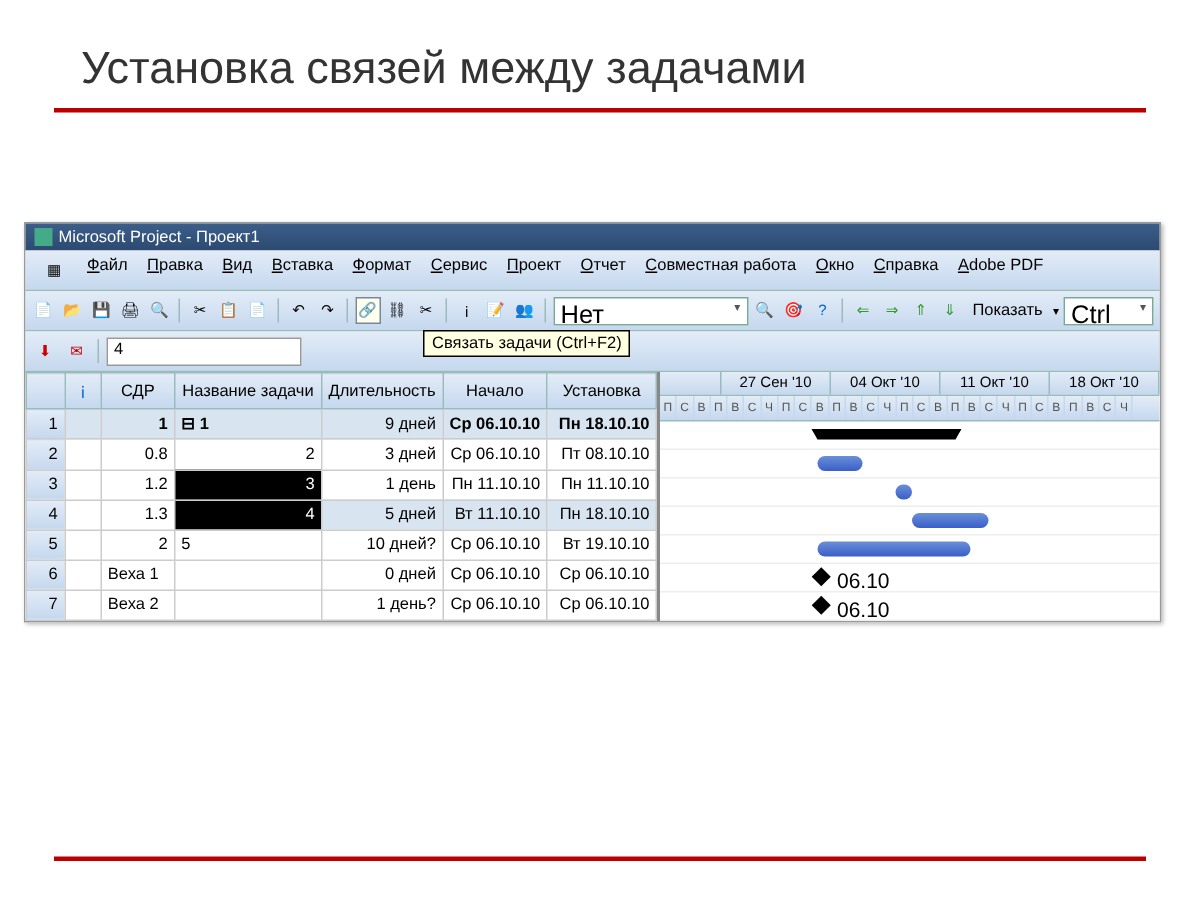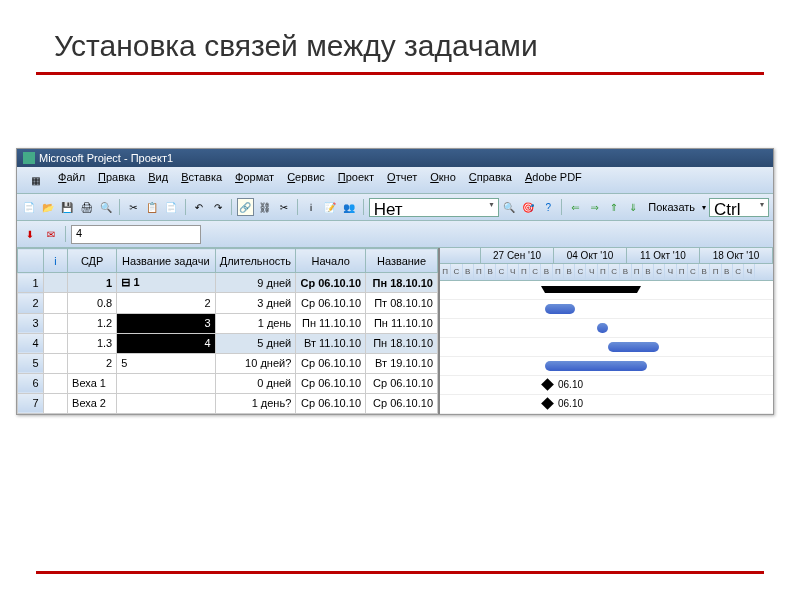--- a/index.html
+++ b/index.html
@@ -31,21 +31,21 @@
 .ghdr{display:flex;background:linear-gradient(#e3ecf7,#c5d8ee);border-bottom:1px solid #9bb}
 .wk{border-right:1px solid #9bb;text-align:center;font-size:10px;padding:2px 0;flex:0 0 72px}
 .days{display:flex;height:16px;background:linear-gradient(#e3ecf7,#c5d8ee);border-bottom:1px solid #9bb}
 .dc{flex:0 0 10.28px;border-right:1px solid #c5d8ee;font-size:8px;text-align:center;line-height:16px;color:#555}
 .grow{height:18px;position:relative;border-bottom:1px solid #eee}
 .bar{position:absolute;height:10px;top:4px;background:linear-gradient(#6a8fd8,#3a5fc8);border-radius:5px}
 .sum{position:absolute;height:7px;top:5px;background:#000}
 .sum::before,.sum::after{content:"";position:absolute;top:0;border-top:7px solid #000;border-left:4px solid transparent;border-right:4px solid transparent}
 .sum::before{left:-4px}.sum::after{right:-4px}
 .ms{position:absolute;width:9px;height:9px;background:#000;transform:rotate(45deg);top:4px}
-.mlbl{position:absolute;font-size:10px;top:3px}
+.mlbl{position:absolute;font-size:14px;top:3px}
 .bot{height:3px;background:#b00;position:absolute;bottom:26px;left:36px;right:36px}
 </style>
 </head>
 <body>
 
 <div class="slide">
   <div class="title">Установка связей между задачами</div>
   <div class="redline"></div>
 
   <div class="app">
@@ -57,20 +57,21 @@
     <div class="menubar">
       <span class="tbtn">▦</span>
       <span>Файл</span>
       <span>Правка</span>
       <span>Вид</span>
       <span>Вставка</span>
       <span>Формат</span>
       <span>Сервис</span>
       <span>Проект</span>
       <span>Отчет</span>
+      <span>Совместная работа</span>
       <span>Окно</span>
       <span>Справка</span>
       <span>Adobe PDF</span>
     </div>
 
     <div class="tbar">
       <span class="tbtn">📄</span>
       <span class="tbtn">📂</span>
       <span class="tbtn">💾</span>
       <span class="tbtn">🖨</span>
@@ -107,33 +108,34 @@
       <div class="combo" style="min-width:50px">
           <span>Ctrl</span>
         </div>
     </div>
 
     <div class="tbar" style="position:relative">
       <span class="tbtn" style="color:#c00">⬇</span>
       <span class="tbtn" style="color:#c00">✉</span>
       <span class="sep"></span>
       <div style="flex:0 0 120px;border:1px solid #999;background:#fff;height:15px;padding:1px 4px">4</div>
+      <div class="tip" style="left:265px;top:-1px">Связать задачи (Ctrl+F2)</div>
     </div>
 
     <div class="grid-area">
       <table class="table">
         <tbody>
             <tr>
           <th style="width:22px"></th>
           <th style="width:22px;color:#06c">ℹ</th>
           <th style="width:48px">СДР</th>
           <th style="width:110px">Название задачи</th>
           <th style="width:72px">Длительность</th>
           <th style="width:70px">Начало</th>
-          <th style="width:70px">Название</th>
+          <th style="width:70px">Установка</th>
         </tr>
         <tr class="hl">
               <td class="rh">1</td>
               <td></td>
               <td style="font-weight:bold">1</td>
               <td class="l" style="font-weight:bold">⊟ 1</td>
               <td style="font-weight:normal">9 дней</td>
               <td class="c" style="font-weight:bold">Ср 06.10.10</td>
               <td class="c" style="font-weight:bold">Пн 18.10.10</td>
             </tr>

